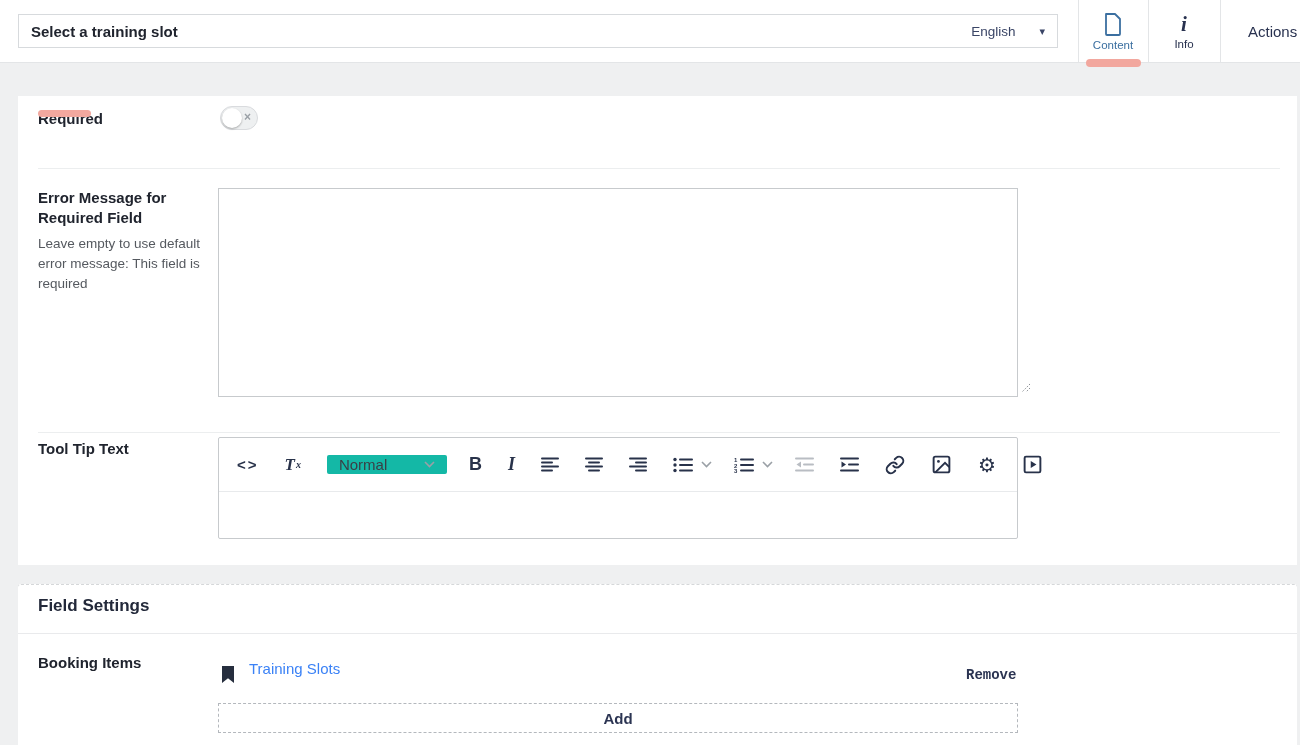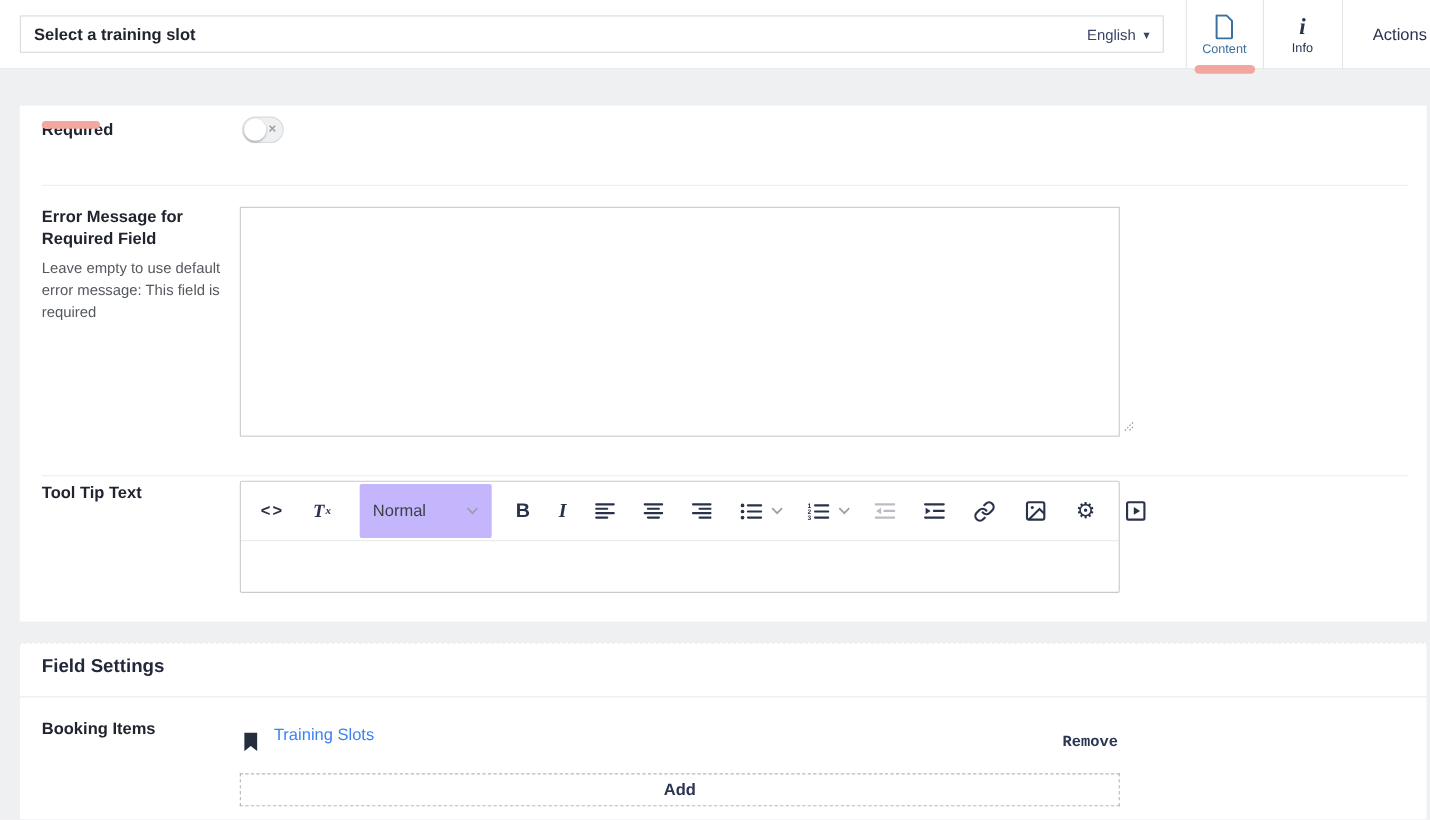--- a/index.html
+++ b/index.html
@@ -8,21 +8,21 @@
            background:#eff0f1; font-family:"Liberation Sans", sans-serif; }
 
   
   .header { position:absolute; left:0; top:0; width:1300px; height:63px;
             background:#fff; border-bottom:1px solid #e3e5e7; z-index:10; }
   .title-box { position:absolute; left:18px; top:14px; width:1040px; height:34px;
                border:1px solid #d7dadd; background:#fff; display:flex; align-items:center;
                padding:0 12px; }
   .title-input { flex:1; border:none; outline:none; font-family:"Liberation Sans",sans-serif;
                  font-size:15px; font-weight:700; color:#20242e; background:transparent; }
-  .lang { display:flex; align-items:center; gap:7px; font-size:13.5px; color:#3a4566; cursor:pointer; }
+  .lang { display:flex; align-items:center; gap:24px; font-size:13.5px; color:#3a4566; cursor:pointer; }
   .lang .caret { font-size:11px; color:#3a4566; }
   .hdr-div { position:absolute; top:0; width:1px; height:63px; background:#e3e5e7; }
   .hdr-tab { position:absolute; top:0; height:63px; display:flex; flex-direction:column;
              align-items:center; justify-content:center; gap:3px; cursor:pointer; }
   .hdr-tab .lbl { font-size:11.5px; }
   .hdr-tab.content { left:1078px; width:70px; color:#3b6fa0; }
   .hdr-tab.info { left:1148px; width:72px; color:#28314f; }
   .info-glyph { font-family:"Liberation Serif", serif; font-style:italic; font-weight:700;
                 font-size:21px; line-height:22px; color:#28314f; }
   .content-underline { position:absolute; left:1086px; top:59px; width:55px; height:8px;
@@ -64,21 +64,21 @@
   .editor { position:absolute; left:200px; top:341px; width:800px; height:102px;
             border:1px solid #c7cacd; border-radius:2px; background:#fff; }
   .rt-toolbar { height:54px; border-bottom:1px solid #e8eaec; display:flex; align-items:center;
                 padding:0 18px; }
   .rt-btn { display:flex; align-items:center; justify-content:center; color:#28324a;
             cursor:pointer; margin-right:26px; flex:none; }
   .rt-btn.disabled { cursor:default; }
   .rt-code { font-size:15px; font-weight:700; letter-spacing:2px; }
   .rt-clear { font-family:"Liberation Serif",serif; font-style:italic; font-weight:700; font-size:17px; }
   .rt-clear .sub { font-size:10px; vertical-align:-4px; margin-left:1px; }
-  .rt-select { height:49px; width:120px; background:#c4b5fd; border:none; border-radius:2px;
+  .rt-select { height:19px; width:120px; background:#14b8a6; border:none; border-radius:2px;
                display:flex; align-items:center; justify-content:space-between; padding:0 12px;
                font-size:15px; color:#3a3f46; cursor:pointer; margin-right:22px; flex:none; }
   .rt-bold { font-size:18px; font-weight:800; }
   .rt-italic { font-family:"Liberation Serif",serif; font-style:italic; font-weight:700; font-size:18px; }
   .rt-chev { margin-left:-18px; margin-right:22px; flex:none; cursor:pointer; }
   .gear-glyph { font-size:20px; line-height:20px; }
 
   
   .fs-heading { position:absolute; left:20px; top:11px; font-size:17px; font-weight:700; color:#23293a; }
   .fs-div { position:absolute; left:0; top:48px; width:1279px; height:1px; background:#e9eaec; }

